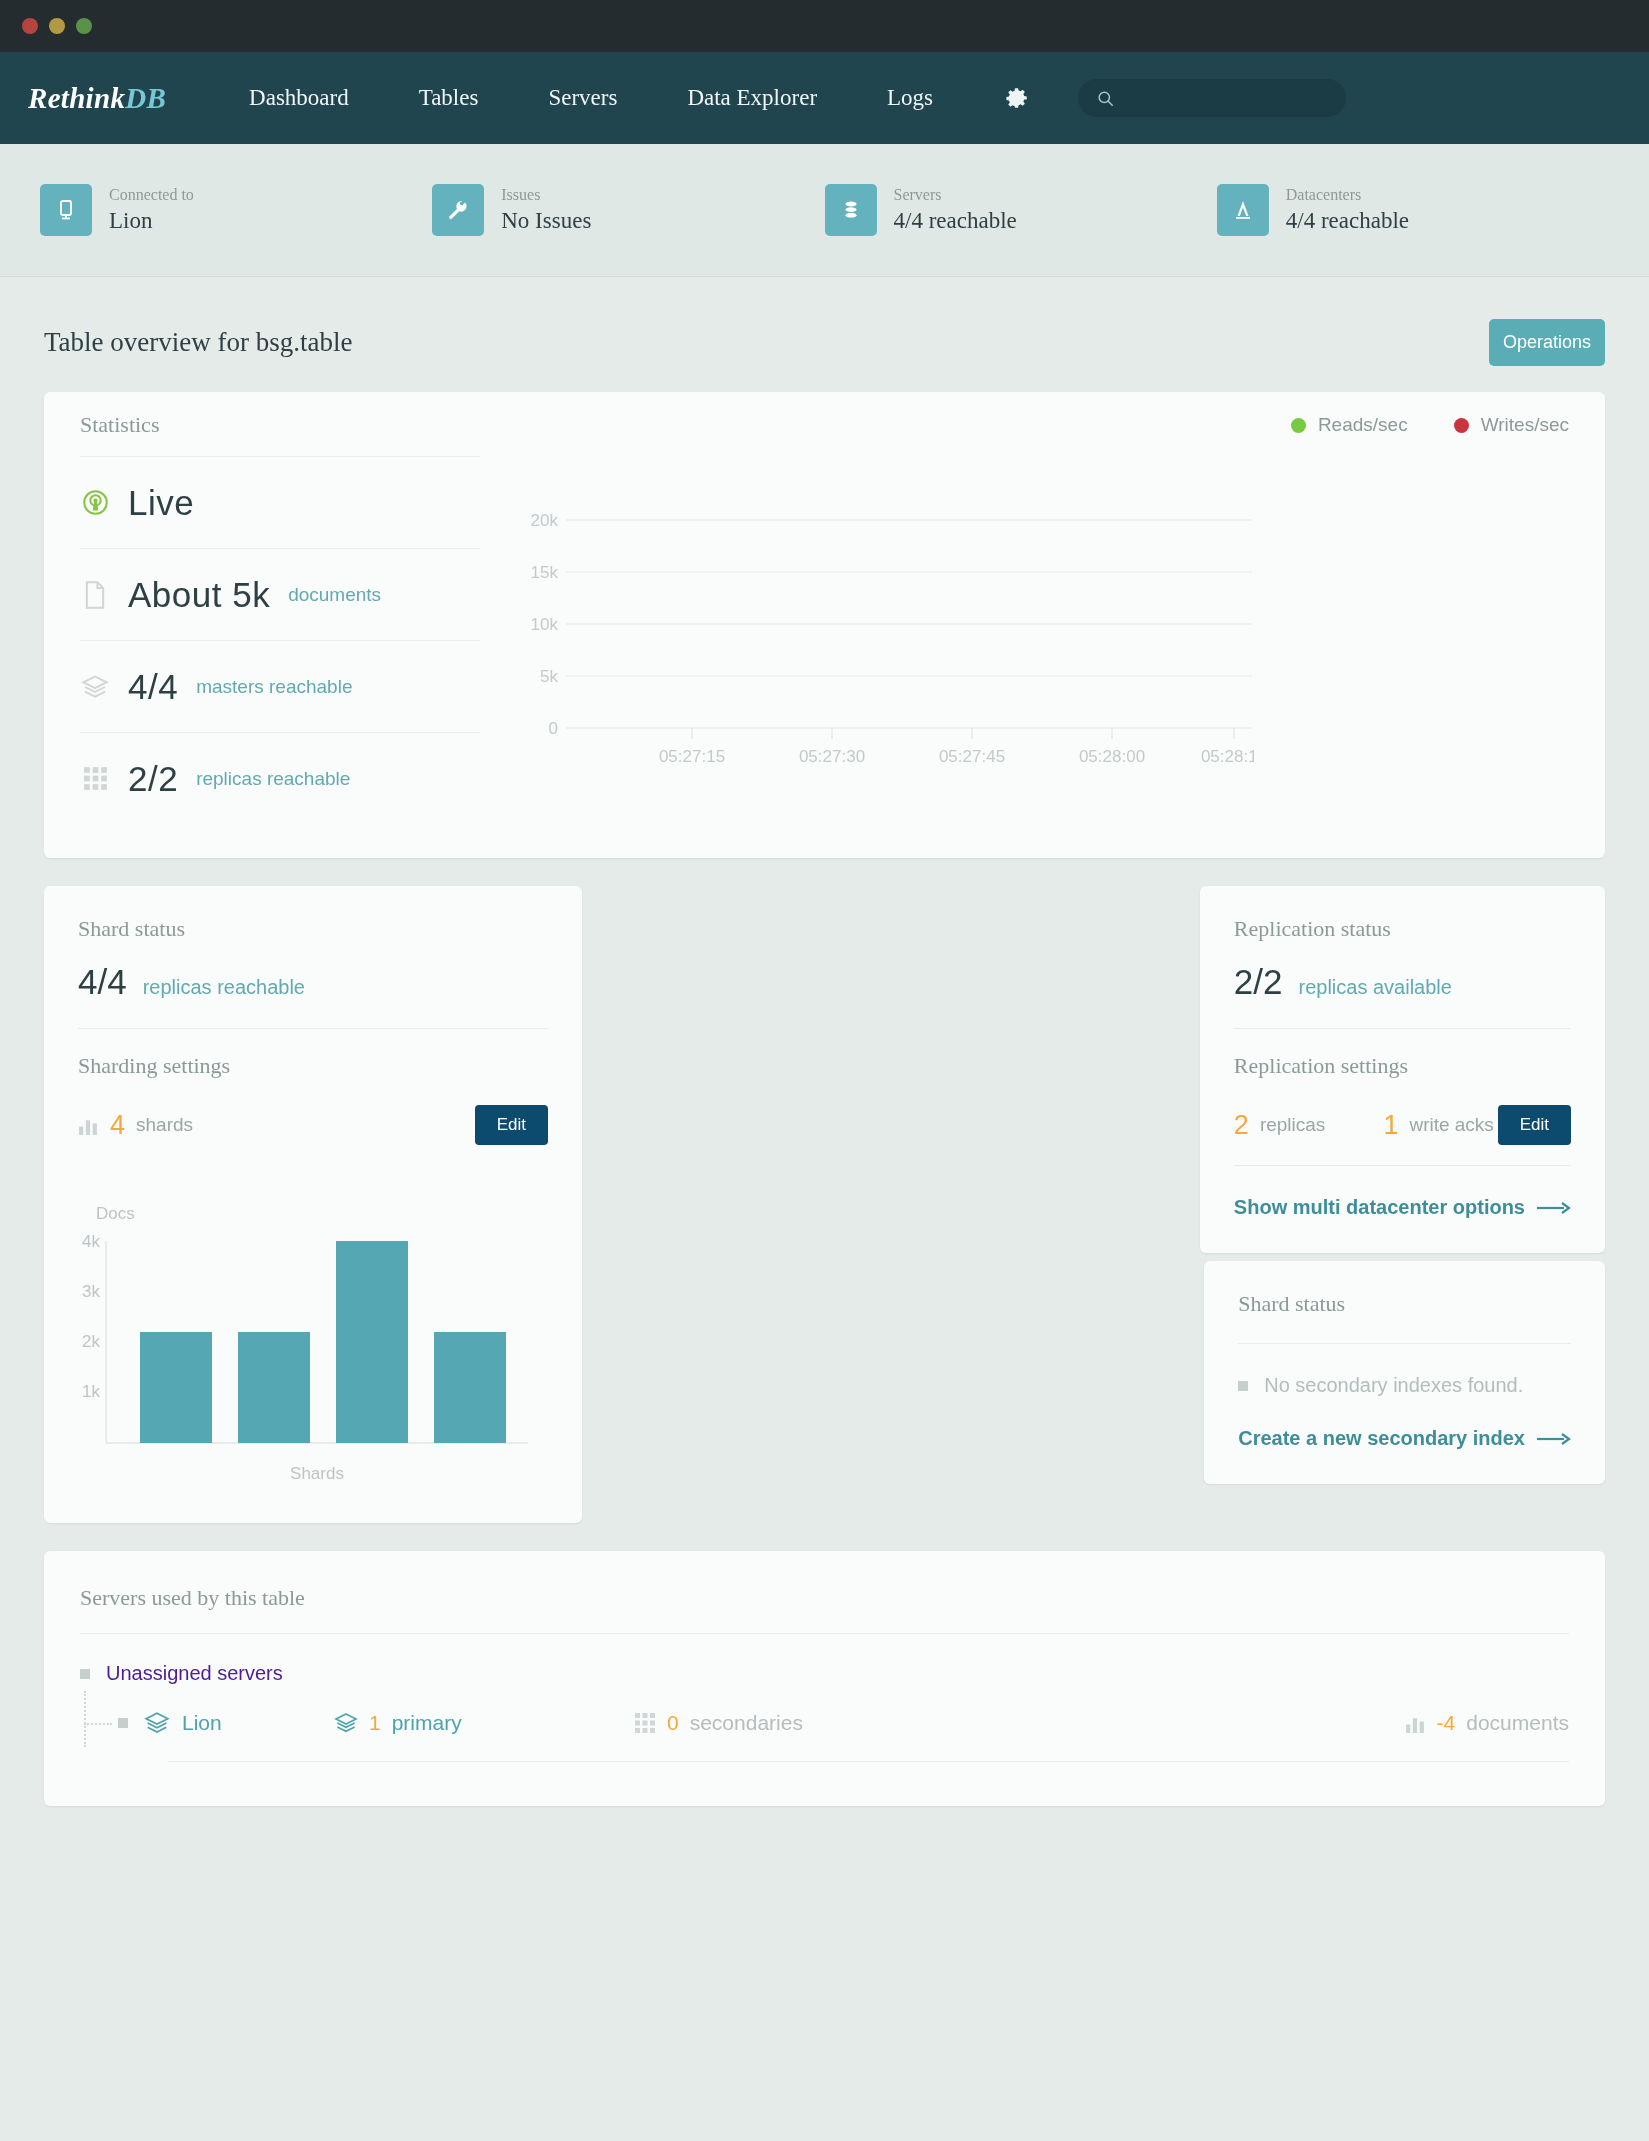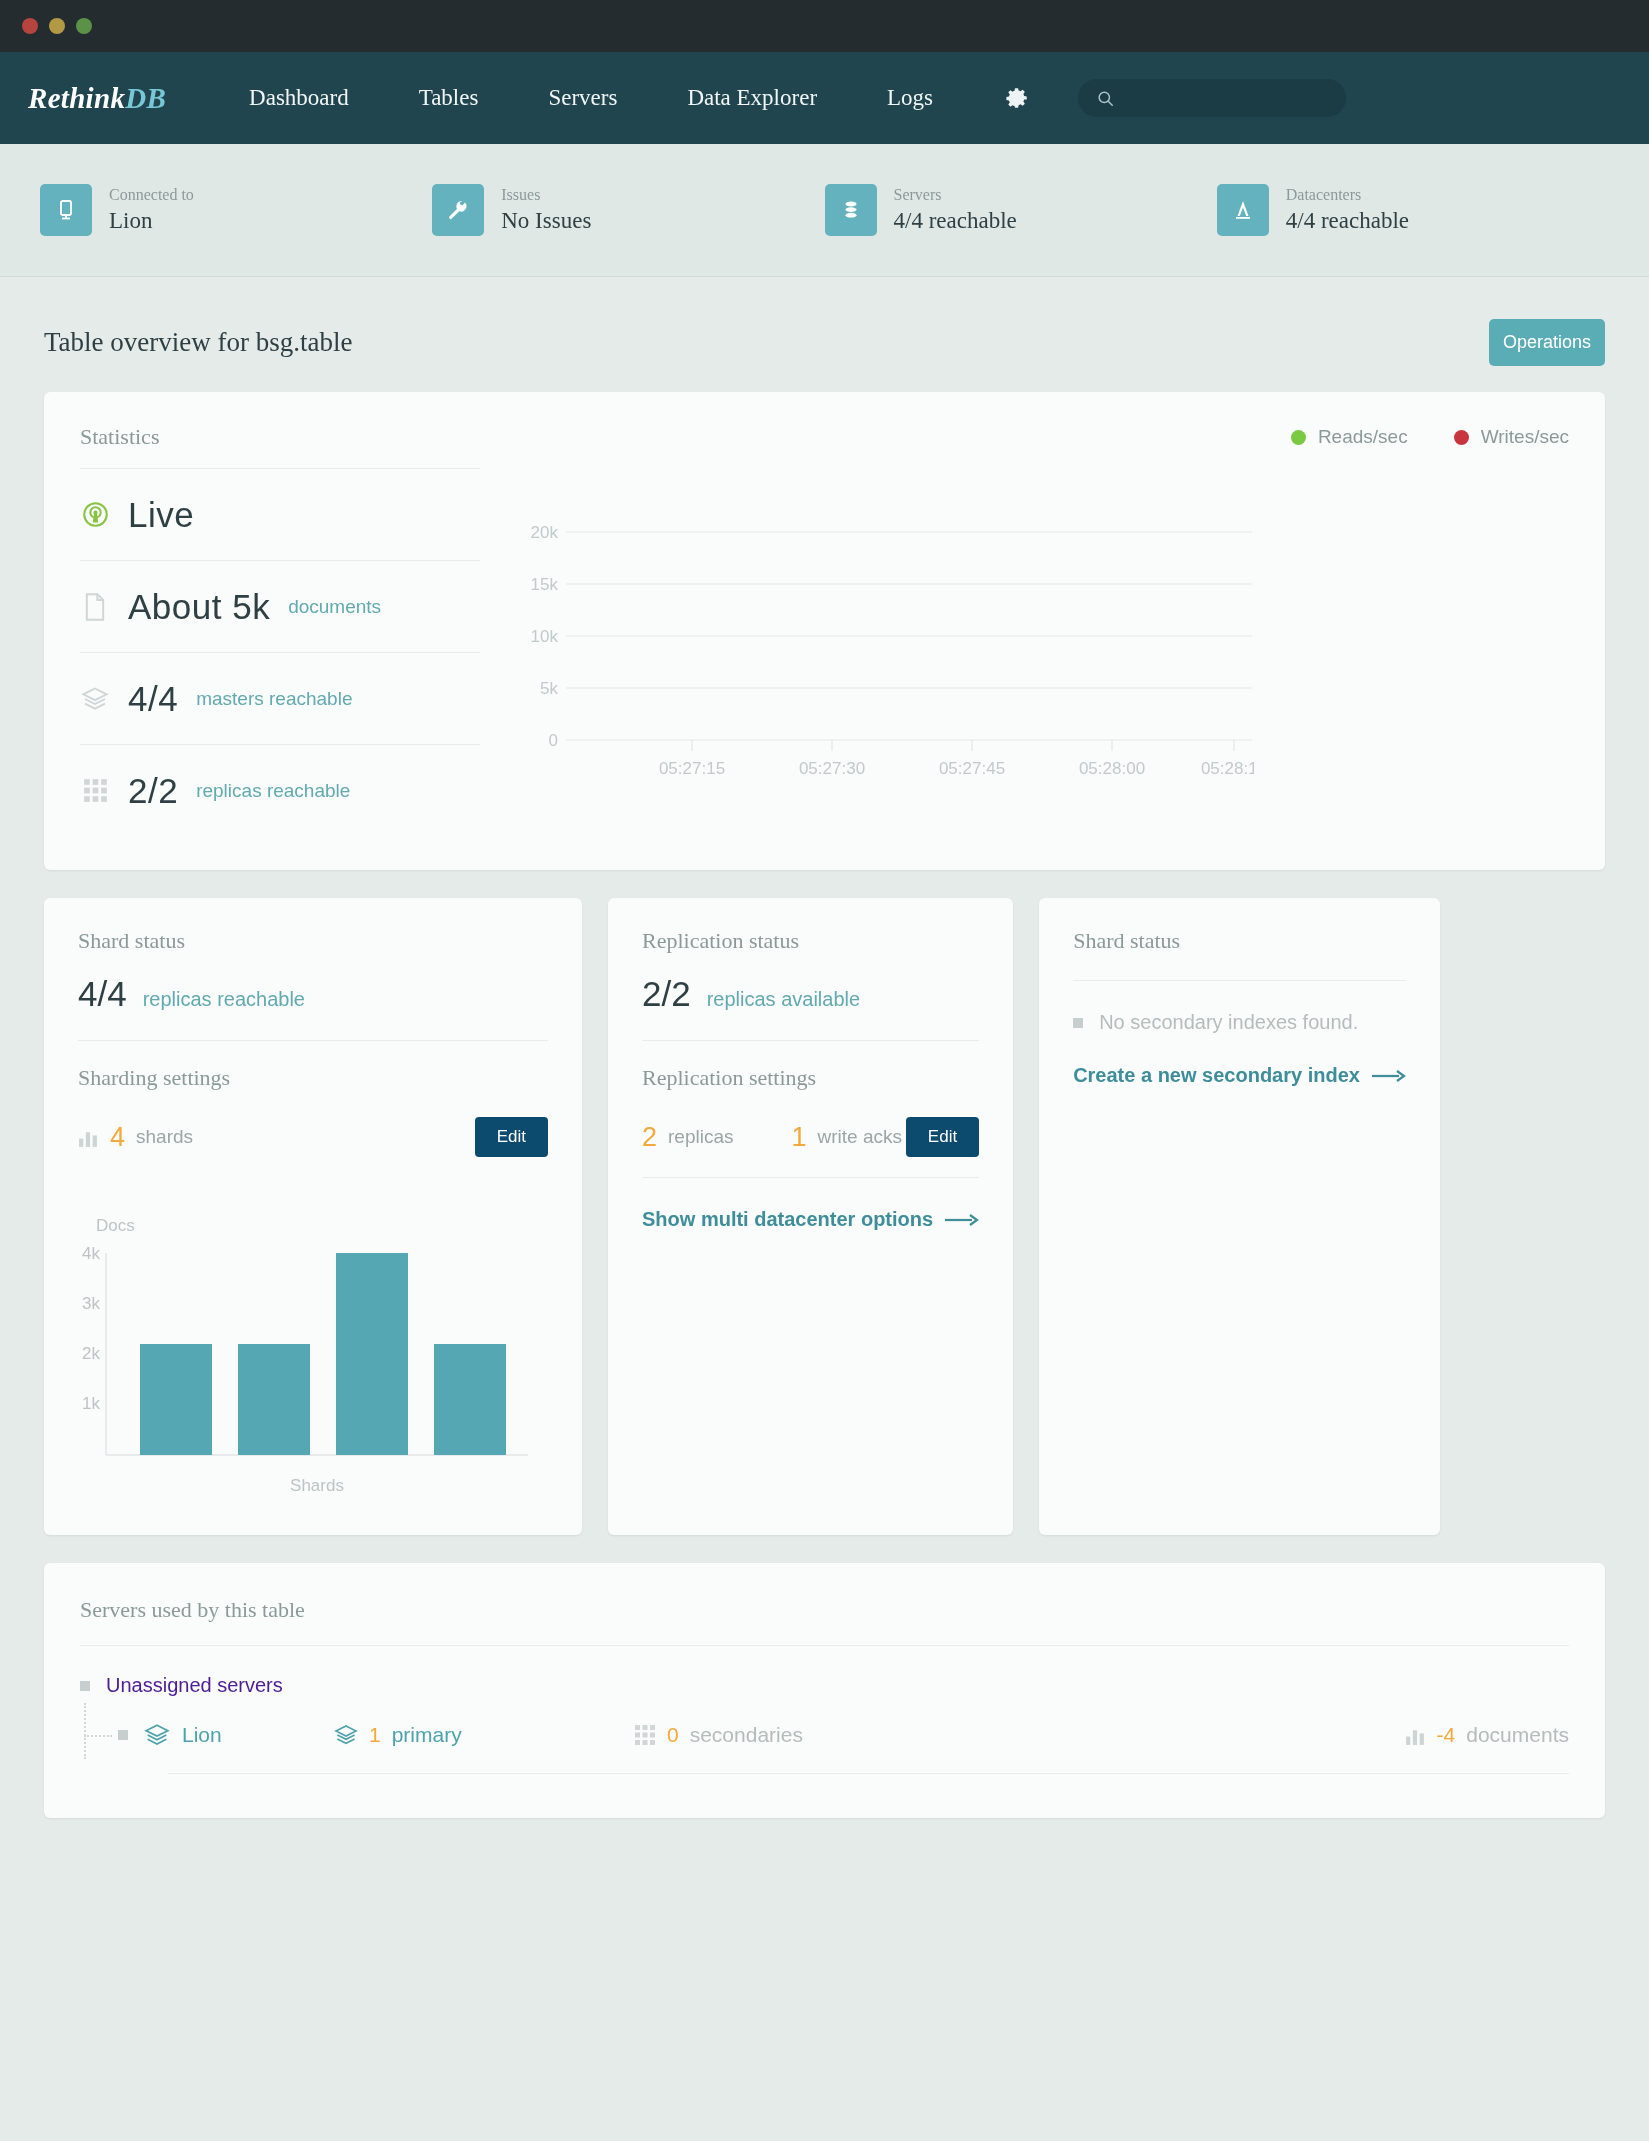--- a/index.html
+++ b/index.html
@@ -128,21 +128,21 @@
     font-family: "Liberation Sans", sans-serif;
   }
 
   .card {
     background: #fafbfb;
     border-radius: 6px;
     box-shadow: 0 1px 2px rgba(60,80,80,.09);
   }
 
   
-  .stats-card { padding: 32px 36px 34px 36px; }
+  .stats-card { padding: 20px 36px 34px 36px; }
   .stats-head {
     display: flex; align-items: center; justify-content: space-between;
     padding-bottom: 18px;
   }
   .section-title {
     font-family: "Liberation Serif", serif;
     font-size: 22px; color: #8b9a99;
   }
   .legend { display: flex; gap: 46px; }
   .legend-item { display: flex; align-items: center; gap: 12px; }
@@ -164,21 +164,21 @@
     letter-spacing: 0.5px;
   }
   .stat-sub { font-size: 19px; color: #62aab0; }
 
   
   .chart-area { flex: 1; padding-left: 34px; padding-top: 46px; }
 
   
   .two-col { display: flex; gap: 26px; margin-top: 28px; }
   .col-left { width: 538px; flex: none; }
-  .col-right { flex: 1; display: flex; gap: 26px; }
+  .col-right { flex: 1; display: flex; flex-direction: column; gap: 8px; align-items: flex-end; }
 
   .panel { padding: 30px 34px 34px 34px; }
   .panel-stat-row { display: flex; align-items: baseline; gap: 16px; padding: 20px 0 26px 0; }
   .panel-num { font-size: 35px; color: #2f4044; font-weight: 300; }
   .panel-num-sub { font-size: 20px; color: #62aab0; }
   .divider { height: 1px; background: #e8eceb; }
 
   .subsection-title {
     font-family: "Liberation Serif", serif;
     font-size: 22px; color: #8b9a99;

